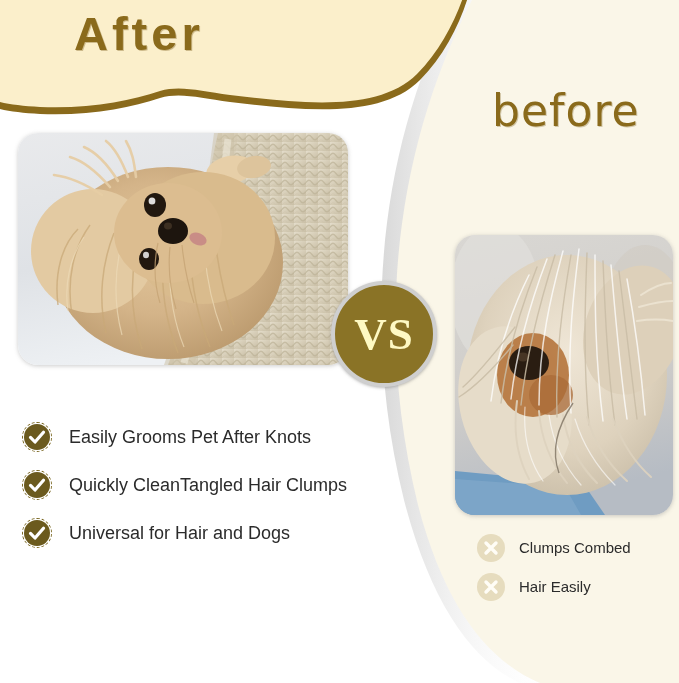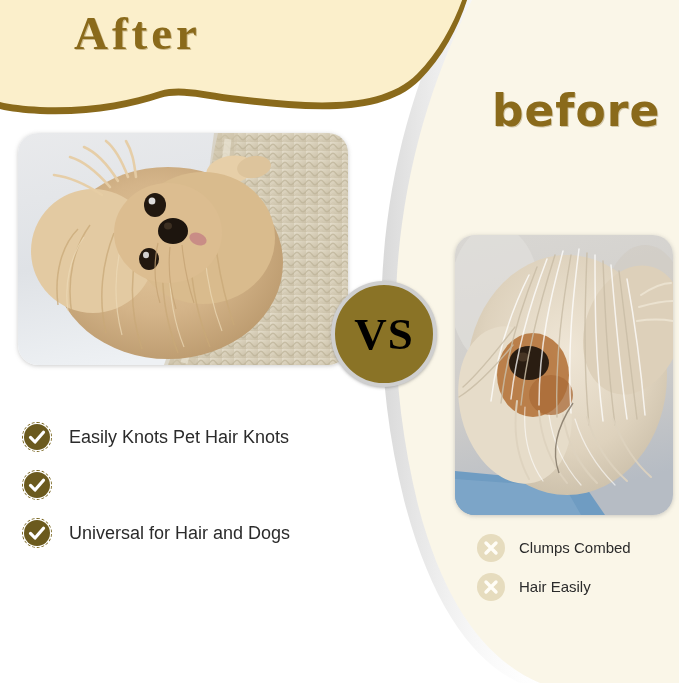--- a/index.html
+++ b/index.html
@@ -29,36 +29,36 @@
   
   .after-banner {
     position: absolute;
     left: 0; top: 0;
     width: 500px; height: 130px;
   }
   .after-label {
     position: absolute;
     left: 74px;
     top: 6px;
-    font-family: Liberation Serif, serif;
+    font-family: Liberation Sans, sans-serif;
     font-size: 47px;
     font-weight: 700;
     letter-spacing: 4px;
     color: #8a6a1b;
     text-shadow: 1px 1px 0 rgba(120,90,20,0.35);
   }
 
   
   .before-label {
     position: absolute;
     left: 492px;
     top: 85px;
     font-family: "DejaVu Sans", sans-serif;
     font-size: 44px;
-    font-weight: 700;
+    font-weight: 400;
     letter-spacing: 1px;
     color: #8a6a1b;
     text-shadow: 1px 1px 0 rgba(120,90,20,0.3);
   }
 
   
   .photo {
     position: absolute;
     border-radius: 20px;
     overflow: hidden;
@@ -85,21 +85,21 @@
     box-sizing: border-box;
     display: flex;
     align-items: center;
     justify-content: center;
     box-shadow: 0 1px 3px rgba(120,120,120,0.5);
   }
   .vs-text {
     font-family: "Liberation Serif", serif;
     font-size: 45px;
     font-weight: 700;
-    color: #000000;
+    color: #fef9c3;
     letter-spacing: 1px;
     line-height: 1;
   }
 
   
   .check-list {
     position: absolute;
     left: 22px;
     top: 413px;
     width: 360px;
@@ -374,31 +374,32 @@
   <div class="check-list">
 
     <div class="check-row">
       <span class="check-icon">
         <span class="ring"></span>
           <span class="disc"></span>
         <svg viewBox="0 0 26 26">
             <path d="M6.5 13.4 L11 18 L19.5 8.2" stroke="#ffffff" stroke-width="3.2" fill="none" stroke-linecap="round" stroke-linejoin="round"></path>
           </svg>
       </span>
-      <span class="check-text">Easily Knots Pet Hair Knots</span>
+      <span class="check-text">Easily Grooms Pet After Knots</span>
     </div>
 
     <div class="check-row">
       <span class="check-icon">
         <span class="ring"></span>
           <span class="disc"></span>
         <svg viewBox="0 0 26 26">
             <path d="M6.5 13.4 L11 18 L19.5 8.2" stroke="#ffffff" stroke-width="3.2" fill="none" stroke-linecap="round" stroke-linejoin="round"></path>
           </svg>
       </span>
+      <span class="check-text">Quickly CleanTangled Hair Clumps</span>
     </div>
 
     <div class="check-row">
       <span class="check-icon">
         <span class="ring"></span>
           <span class="disc"></span>
         <svg viewBox="0 0 26 26">
             <path d="M6.5 13.4 L11 18 L19.5 8.2" stroke="#ffffff" stroke-width="3.2" fill="none" stroke-linecap="round" stroke-linejoin="round"></path>
           </svg>
       </span>

